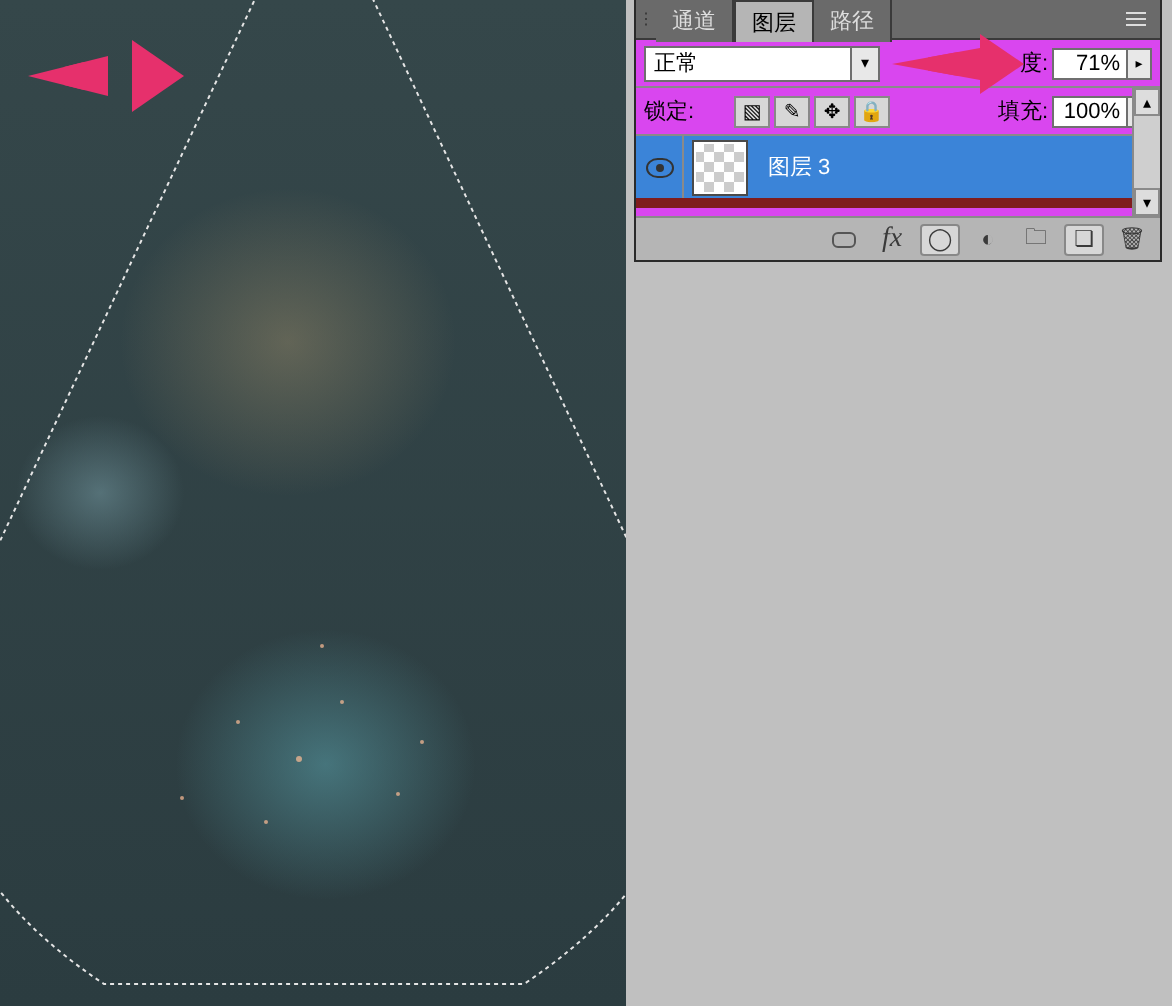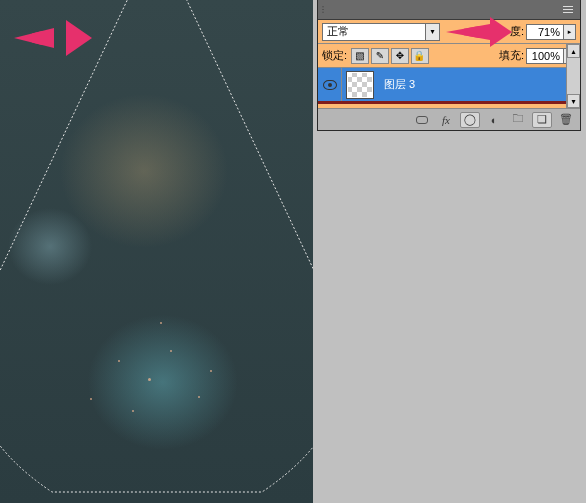--- a/index.html
+++ b/index.html
@@ -36,43 +36,43 @@
   .panel { position: absolute; left: 5px; top: 0; width: 262px; background: #6a6a6a; box-shadow: 0 0 0 1px #2a2a2a; }
 
   .panel-top { display:flex; align-items:center; height:20px; background:#6a6a6a; border-bottom:1px solid #3a3a3a; }
   .mini-dots { width:10px; text-align:center; color:#333; font-size:8px; }
   .tabs { display:flex; }
   .tab { padding:3px 8px 2px; background:#6a6a6a; color:#ddd; font-size:11px; border-right:1px solid #3a3a3a; position:relative; top:1px; }
   .tab.active { background:#b5b5b5; color:#000; border:1px solid #3a3a3a; border-bottom:none; }
   .panel-menu { margin-left:auto; width:18px; height:14px; margin-right:3px; display:flex; flex-direction:column; gap:2px; justify-content:center; align-items:center; }
   .panel-menu span{display:block;width:10px;height:1px;background:#ddd;}
 
-  .panel-body { background:#fdba74;text-align:right; }
+  .panel-body { background:#d946ef;text-align:right; }
 
   .row { display:flex; align-items:center; height:24px; padding:0 4px; position:relative; }
   .row.border-b { border-bottom:1px solid #8a8a8a; }
 
   .blend-select { width:104px; height:18px; background:#fff; border:1px solid #6f6f6f; display:flex; align-items:center; padding:0 4px; font-size:11px; }
   .blend-caret { width:14px; height:18px; border:1px solid #6f6f6f; border-left:none; display:flex; align-items:center; justify-content:center; background:#e8e8e8; font-size:8px; }
 
   .pct-label { font-size:11px; margin-left:auto; margin-right:2px; }
   .pct-box { width:38px; height:16px; background:#fff; border:1px solid #6f6f6f; font-size:11px; display:flex; align-items:center; justify-content:flex-end; padding:0 3px; }
   .pct-caret { width:12px; height:16px; border:1px solid #6f6f6f; border-left:none; background:#e8e8e8; display:flex; align-items:center; justify-content:center; font-size:7px; }
 
-  .lock-label { font-size:11px; margin-right:4px; }
+  .lock-label { font-size:11px; margin-right:20px; }
   .lock-icons { display:flex; gap:2px; }
   .lock-ic { width:18px; height:16px; border:1px solid #888; background:#d7d7d7; display:flex; align-items:center; justify-content:center; font-size:10px; }
 
   .arrow2 { position:absolute; left:128px; top:-1px; z-index:5; }
   .arrow2 .body{ width:44px; height:16px; background:#e6306c; clip-path: polygon(100% 0,100% 100%,0 50%); position:absolute; left:0; top:5px;}
   .arrow2 .body::after{content:'';position:absolute;left:18px;top:2px;width:34px;height:12px;background:#e6306c;}
   .arrow2 .tri{ position:absolute; left:44px; top:-2px; border-left:22px solid #e6306c; border-top:15px solid transparent; border-bottom:15px solid transparent; }
 
   .layers { }
-  .layer { display:flex; align-items:center; height:36px; border-bottom:3px solid #7f1d1d; }
+  .layer { display:flex; align-items:center; height:36px; border-bottom:5px solid #7f1d1d; }
   .layer.selected { background:#3b84d8; color:#fff; }
   .eye-cell { width:24px; height:100%; display:flex; align-items:center; justify-content:center; border-right:1px solid #8a8a8a; }
   .eye { width:14px; height:10px; border:1px solid #333; border-radius:50%/60%; position:relative; }
   .eye::after{content:'';position:absolute;left:4px;top:2px;width:4px;height:4px;background:#333;border-radius:50%;}
   .thumbs { display:flex; align-items:center; padding:0 4px; gap:3px; }
   .thumb { width:28px; height:28px; border:1px solid #4a4a4a; background:#fff; box-shadow: inset 0 0 0 1px #fff; }
   .thumb.checker { background:
       linear-gradient(45deg,#ccc 25%,transparent 25%,transparent 75%,#ccc 75%),
       linear-gradient(45deg,#ccc 25%,#fff 25%,#fff 75%,#ccc 75%);
       background-size:10px 10px; background-position:0 0,5px 5px;}
@@ -83,21 +83,21 @@
   .link-ic { width:8px; height:14px; align-self:center; }
   .layer .label { margin-left:6px; font-size:11px; }
   .layer:not(.selected) .label { color:#000; }
 
   .layers-filler { height:4px; }
 
   .footer { display:flex; align-items:center; height:22px; background:#b5b5b5; border-top:1px solid #8a8a8a; padding:0 4px; gap:4px; }
   .footer .sp { flex:1; }
   .fic { width:20px; height:16px; display:flex; align-items:center; justify-content:center; font-size:11px; color:#3a3a3a; border-radius:2px; }
   .fic.boxed { border:1px solid #888; background:#d7d7d7; }
-  .fx { font-style:italic; font-family: Georgia, serif; font-size:11px; }
+  .fx { font-style:italic; font-family: Georgia, serif; font-size:14px; }
   .linkc::before{content:'';display:block;width:10px;height:6px;border:1px solid #555;border-radius:3px;}
   .scroll-v { position:absolute; right:0; top:44px; bottom:22px; width:14px; background:#cfcfcf; border-left:1px solid #8a8a8a; display:flex; flex-direction:column; }
   .scroll-v .btn{height:14px;background:#ddd;border:1px solid #8a8a8a;display:flex;align-items:center;justify-content:center;font-size:8px;}
   .scroll-v .track{flex:1;}
 </style>
 </head>
 <body>
 
 <div class="stage">
 
@@ -121,20 +121,25 @@
         <div class="tri"></div>
     </div>
   </div>
 
   <div class="panel-col">
 
     <div class="panel">
 
       <div class="panel-top">
         <div class="mini-dots">⋮</div>
+        <div class="tabs">
+          <div class="tab">通道</div>
+          <div class="tab active">图层</div>
+          <div class="tab">路径</div>
+        </div>
         <div class="panel-menu">
           <span></span>
             <span></span>
             <span></span>
         </div>
       </div>
 
       <div class="panel-body">
 
         <div class="row border-b" style="position:relative">

